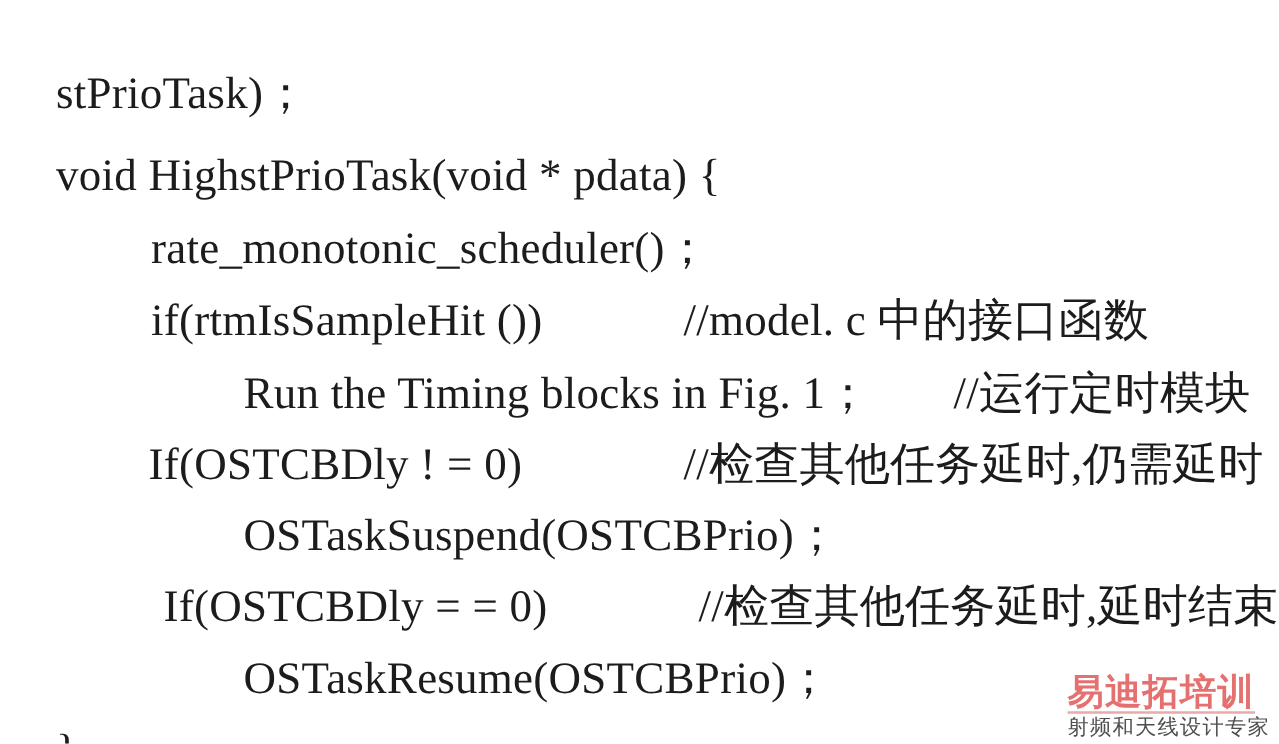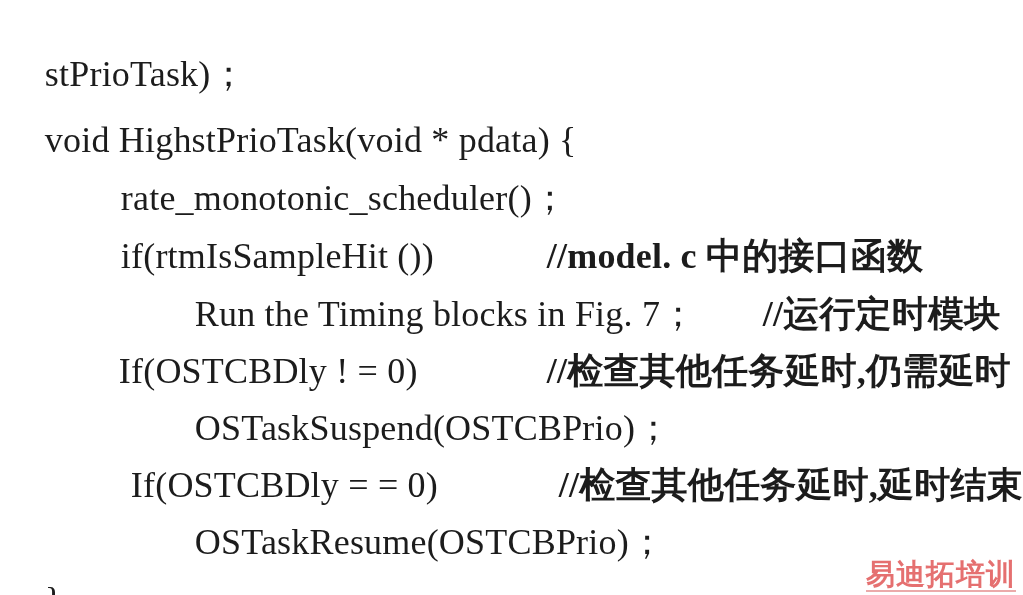--- a/index.html
+++ b/index.html
@@ -17,21 +17,21 @@
   }
   .line {
     position: absolute;
     white-space: pre;
     font-size: 36px;
     line-height: 44px;
     color: #1c1c1c;
     letter-spacing: 0.2px;
   }
   .code { display: inline-block; vertical-align: top; }
-  .comment { display: inline-block; vertical-align: top; font-weight: bold; }
+  .comment { display: inline-block; vertical-align: top; }
 
   
   .l0 { left: 8px;   top: 8px; }
   .l1 { left: 8px;   top: 74px; }
   .l2 { left: 84px;  top: 132px; }
   .l3 { left: 84px;  top: 190px; }
   .l4 { left: 158px; top: 248px; }
   .l5 { left: 82px;  top: 305px; }
   .l6 { left: 158px; top: 362px; }
   .l7 { left: 94px;  top: 419px; }
@@ -85,21 +85,21 @@
 
   <div class="line l2">
     <span class="code">rate_monotonic_scheduler()；</span>
   </div>
 
   <div class="line l3">
     <span class="code">if(rtmIsSampleHit ())</span><span class="comment">//model. c 中的接口函数</span>
   </div>
 
   <div class="line l4">
-    <span class="code">Run the Timing blocks in Fig. 7；</span><span class="comment">//运行定时模块</span>
+    <span class="code">Run the Timing blocks in Fig. 1；</span><span class="comment">//运行定时模块</span>
   </div>
 
   <div class="line l5">
     <span class="code">If(OSTCBDly ! = 0)</span><span class="comment">//检查其他任务延时,仍需延时</span>
   </div>
 
   <div class="line l6">
     <span class="code">OSTaskSuspend(OSTCBPrio)；</span>
   </div>
 
@@ -110,15 +110,16 @@
   <div class="line l8">
     <span class="code">OSTaskResume(OSTCBPrio)；</span>
   </div>
 
   <div class="line l9">
     <span class="code">}</span>
   </div>
 
   <div class="watermark">
     <div class="brand">易迪拓培训</div>
+    <div class="tagline">射频和天线设计专家</div>
   </div>
 
 </div>
 
 </body></html>

